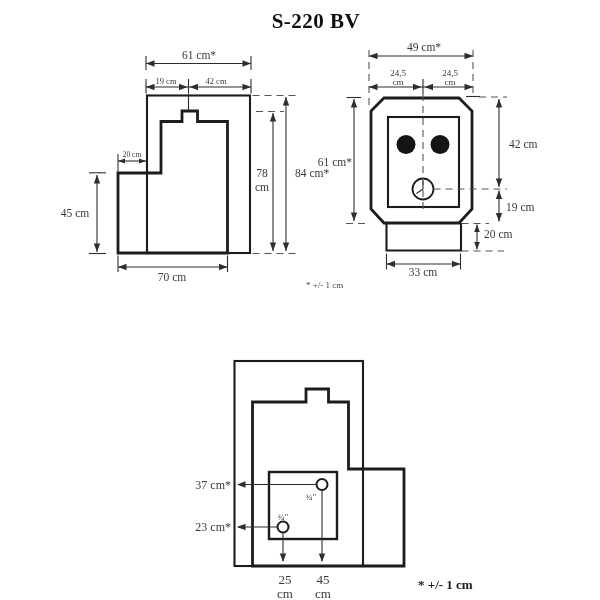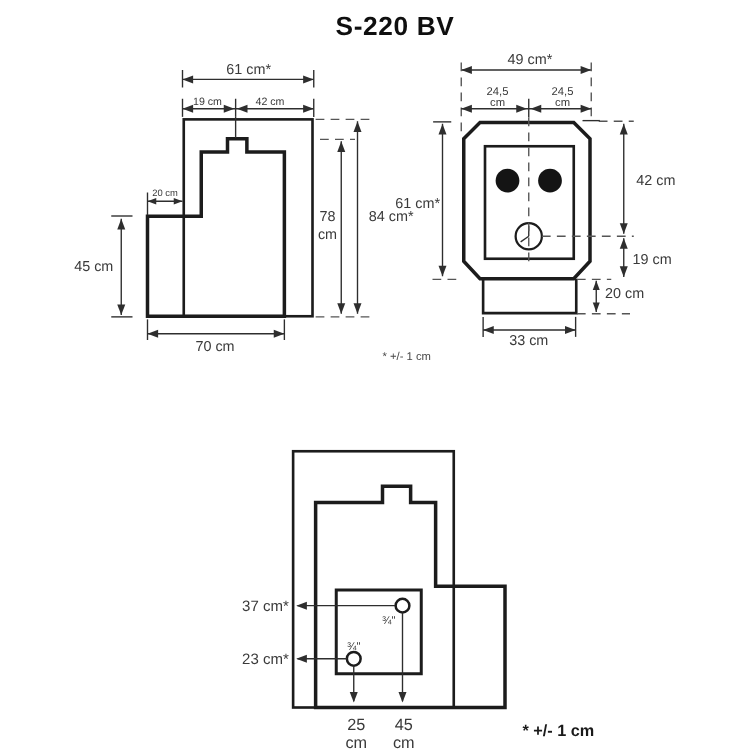--- a/index.html
+++ b/index.html
@@ -1,17 +1,17 @@
 <!DOCTYPE html>
 <html><head>
 <meta charset="utf-8">
 <style>
   html,body{margin:0;padding:0;background:#ffffff;}
   .stage{position:relative;width:600px;height:600px;background:#fff;overflow:hidden;
-         font-family:Liberation Sans, sans-serif;}
+         font-family:Liberation Serif, serif;}
   svg{display:block;}
   .outline{stroke:#1c1c1c;stroke-width:2.8;fill:none;stroke-linejoin:miter;}
   .outline-med{stroke:#1c1c1c;stroke-width:2.1;fill:none;}
   .panel{stroke:#1c1c1c;stroke-width:2.4;fill:#ffffff;}
   .dimln{stroke:#2e2e2e;stroke-width:1.1;fill:none;}
   .tick{stroke:#2e2e2e;stroke-width:1.1;fill:none;}
   .dash{stroke:#555555;stroke-width:1.1;fill:none;stroke-dasharray:7 5;}
   .arrow{fill:#2e2e2e;stroke:none;}
   .knob{fill:#141414;stroke:none;}
   .fitting{fill:#ffffff;stroke:#1c1c1c;stroke-width:2;}

